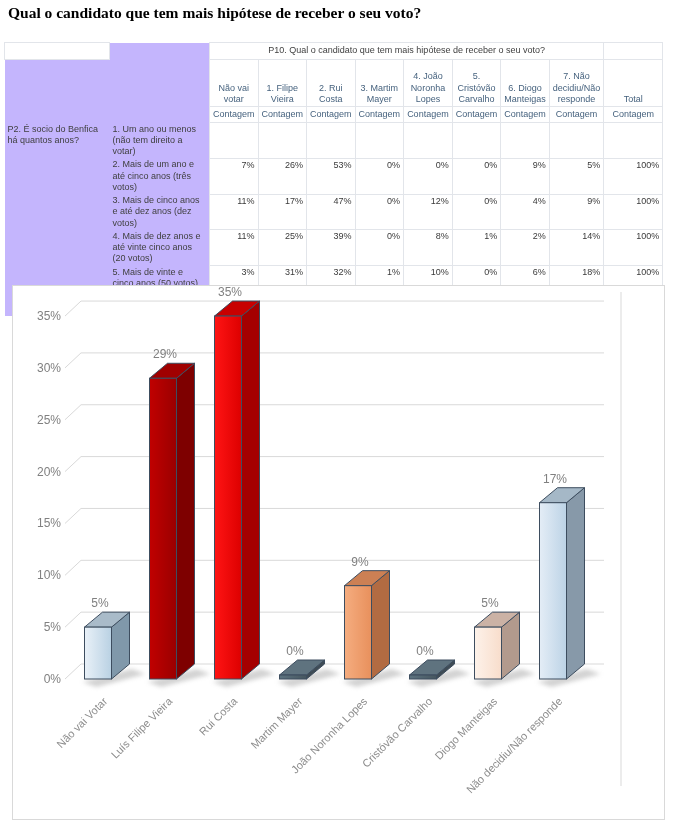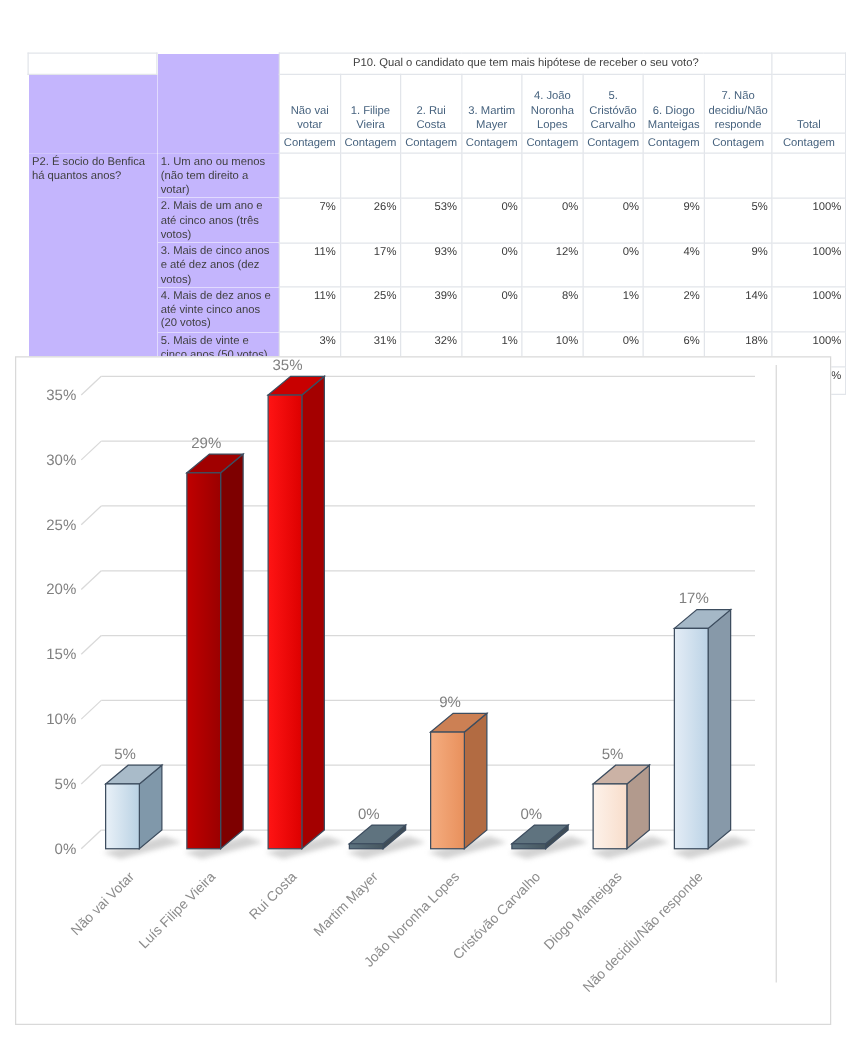--- a/index.html
+++ b/index.html
@@ -6,21 +6,21 @@
   body{
     width:677px;height:838px;position:relative;background:#fff;
     font-family:"Liberation Sans",sans-serif;color:#404040;overflow:hidden;
   }
   .titles{
     position:absolute;left:8px;top:4px;
     font-family:"Liberation Serif",serif;font-weight:bold;
     font-size:15.5px;line-height:1.2;color:#000;
   }
   table.pivot{
-    position:absolute;left:22px;top:42px;border-collapse:collapse;
+    position:absolute;left:4px;top:42px;border-collapse:collapse;
     table-layout:fixed;font-size:9px;line-height:1.25;color:#404040;
   }
   table.pivot td,table.pivot th{
     font-weight:normal;padding:1px 3px;overflow:hidden;
   }
   .cell-b{border:1px solid #e2e5ea;background:#fff;}
   .gray{background:#c4b5fd;border:0 none;}
   .p10{
     text-align:center;color:#3f3f3f;vertical-align:middle;height:14px;
   }
@@ -36,20 +36,21 @@
   .chart-frame{
     position:absolute;left:12px;top:285px;width:651px;height:533px;
     border:1px solid #d9d9d9;background:#fff;
   }
   svg text{font-family:"Liberation Sans",sans-serif;}
 </style>
 </head>
 <body>
 
 <div class="titles">
+  <div>Qual o candidato que tem mais hipótese de receber o seu voto?</div>
 </div>
 
 <table class="pivot">
   <colgroup>
     <col style="width:105px">
       <col style="width:100px">
     <col style="width:45px">
       <col style="width:45px">
       <col style="width:45px">
       <col style="width:45px">
@@ -114,21 +115,21 @@
         <td class="cell-b val">0%</td>
         <td class="cell-b val">0%</td>
         <td class="cell-b val">9%</td>
         <td class="cell-b val">5%</td>
         <td class="cell-b val">100%</td>
       </tr>
       <tr style="height: 28px;">
         <td class="gray sub">3. Mais de cinco anos e até dez anos (dez votos)</td>
         <td class="cell-b val">11%</td>
         <td class="cell-b val">17%</td>
-        <td class="cell-b val">93%</td>
+        <td class="cell-b val">47%</td>
         <td class="cell-b val">0%</td>
         <td class="cell-b val">12%</td>
         <td class="cell-b val">0%</td>
         <td class="cell-b val">4%</td>
         <td class="cell-b val">9%</td>
         <td class="cell-b val">100%</td>
       </tr>
       <tr style="height: 28px;">
         <td class="gray sub">4. Mais de dez anos e até vinte cinco anos (20 votos)</td>
         <td class="cell-b val">11%</td>

